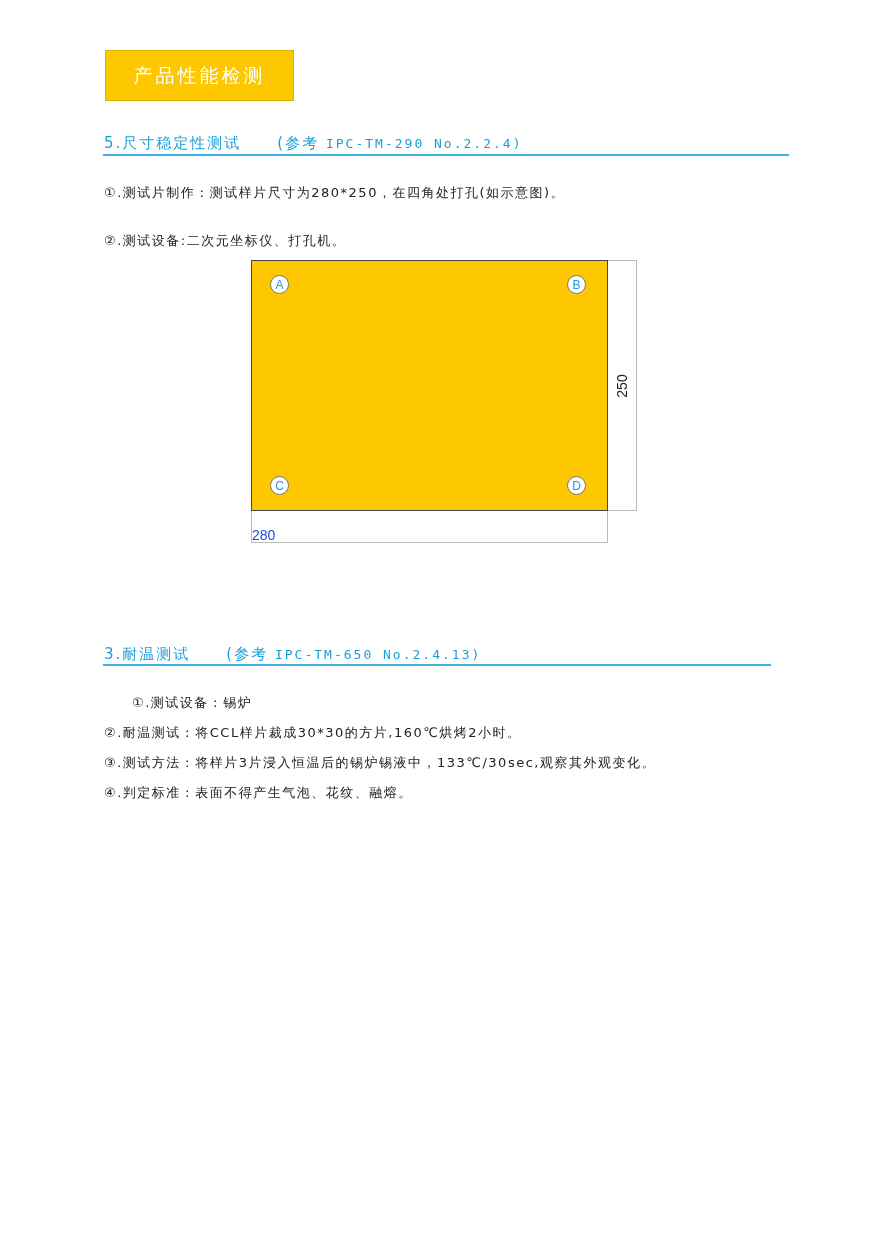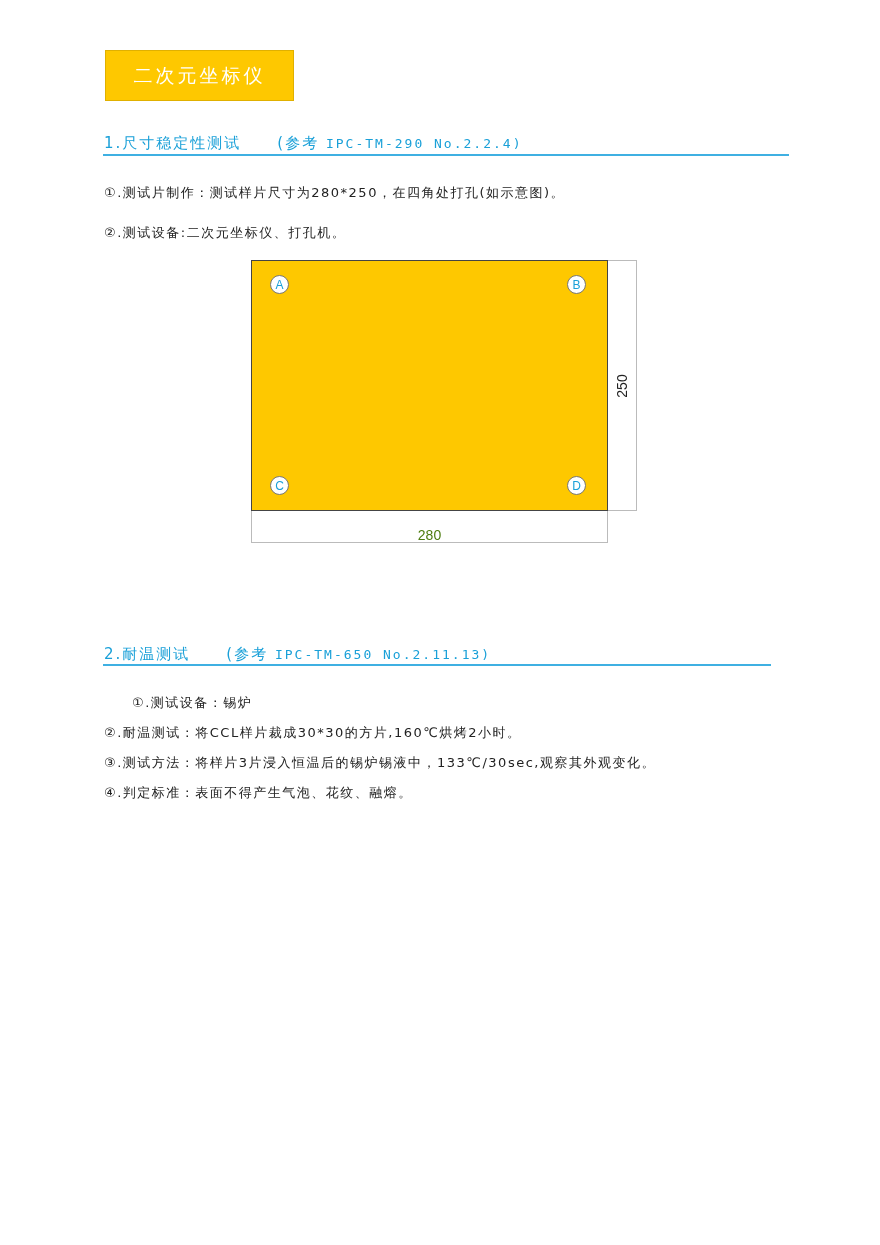--- a/index.html
+++ b/index.html
@@ -16,56 +16,56 @@
   .rule { position:absolute; left:103px; height:2px; background:#3fb0e2; }
   .line { position:absolute; left:104px; font-size:13px; letter-spacing:1.5px; color:#222; white-space:nowrap; }
   .figure { position:absolute; left:251px; top:260px; width:357px; height:251px;
             background:#fec800; border:1px solid #444; box-sizing:border-box; }
   .hole { position:absolute; width:19px; height:19px; border-radius:50%;
           background:#ffffff; border:1px solid #777; box-sizing:border-box;
           display:flex; align-items:center; justify-content:center;
           color:#1aa0d8; font-size:12px; font-family:"Liberation Sans", sans-serif; }
   .dim-h { position:absolute; left:251px; top:511px; width:357px; height:32px;
            border-left:1px solid #bbb; border-right:1px solid #bbb; border-bottom:1px solid #bbb; box-sizing:border-box; }
-  .dim-h-label { position:absolute; left:0; right:0; bottom:-1px; text-align:center;
-                 font-family:"Liberation Sans", sans-serif; font-size:14px; color:#4d7c0f; }
+  .dim-h-label { position:absolute; left:0; right:0; bottom:-1px; 
+                 font-family:"Liberation Sans", sans-serif; font-size:14px; color:#1d4ed8; }
   .dim-v { position:absolute; left:608px; top:260px; width:29px; height:251px;
            border-top:1px solid #bbb; border-right:1px solid #bbb; border-bottom:1px solid #bbb; box-sizing:border-box; }
   .dim-v-label { position:absolute; left:2px; top:50%; transform:translateY(-50%) rotate(-90deg);
                  font-family:"Liberation Sans", sans-serif; font-size:14px; color:#222; }
 </style>
 </head>
 <body>
 
 <div class="banner">
-  <span>二次元坐标仪</span>
+  <span>产品性能检测</span>
 </div>
 
 <div class="sec-title" style="top:134px;">
-  <span>1.尺寸稳定性测试</span><span class="ref"><span>(参考 </span><span class="code">IPC-TM-290 No.2.2.4)</span></span>
+  <span>5.尺寸稳定性测试</span><span class="ref"><span>(参考 </span><span class="code">IPC-TM-290 No.2.2.4)</span></span>
 </div>
 <div class="rule" style="top:154px; width:686px;"></div>
 
 <div class="line" style="top:184px;">①.测试片制作：测试样片尺寸为280*250，在四角处打孔(如示意图)。</div>
-<div class="line" style="top:224px;">②.测试设备:二次元坐标仪、打孔机。</div>
+<div class="line" style="top:232px;">②.测试设备:二次元坐标仪、打孔机。</div>
 
 <div class="figure">
   <div class="hole" style="left:18px; top:14px;">A</div>
   <div class="hole" style="left:315px; top:14px;">B</div>
   <div class="hole" style="left:18px; top:215px;">C</div>
   <div class="hole" style="left:315px; top:215px;">D</div>
 </div>
 <div class="dim-h">
   <div class="dim-h-label">280</div>
 </div>
 <div class="dim-v">
   <div class="dim-v-label">250</div>
 </div>
 
 <div class="sec-title" style="top:645px;">
-  <span>2.耐温测试</span><span class="ref"><span>(参考 </span><span class="code">IPC-TM-650 No.2.11.13)</span></span>
+  <span>3.耐温测试</span><span class="ref"><span>(参考 </span><span class="code">IPC-TM-650 No.2.4.13)</span></span>
 </div>
 <div class="rule" style="top:664px; width:668px;"></div>
 
 <div class="line" style="top:694px;margin-left:28px;">①.测试设备：锡炉</div>
 <div class="line" style="top:724px;">②.耐温测试：将CCL样片裁成30*30的方片,160℃烘烤2小时。</div>
 <div class="line" style="top:754px;">③.测试方法：将样片3片浸入恒温后的锡炉锡液中，133℃/30sec,观察其外观变化。</div>
 <div class="line" style="top:784px;">④.判定标准：表面不得产生气泡、花纹、融熔。</div>
 
 </body></html>

